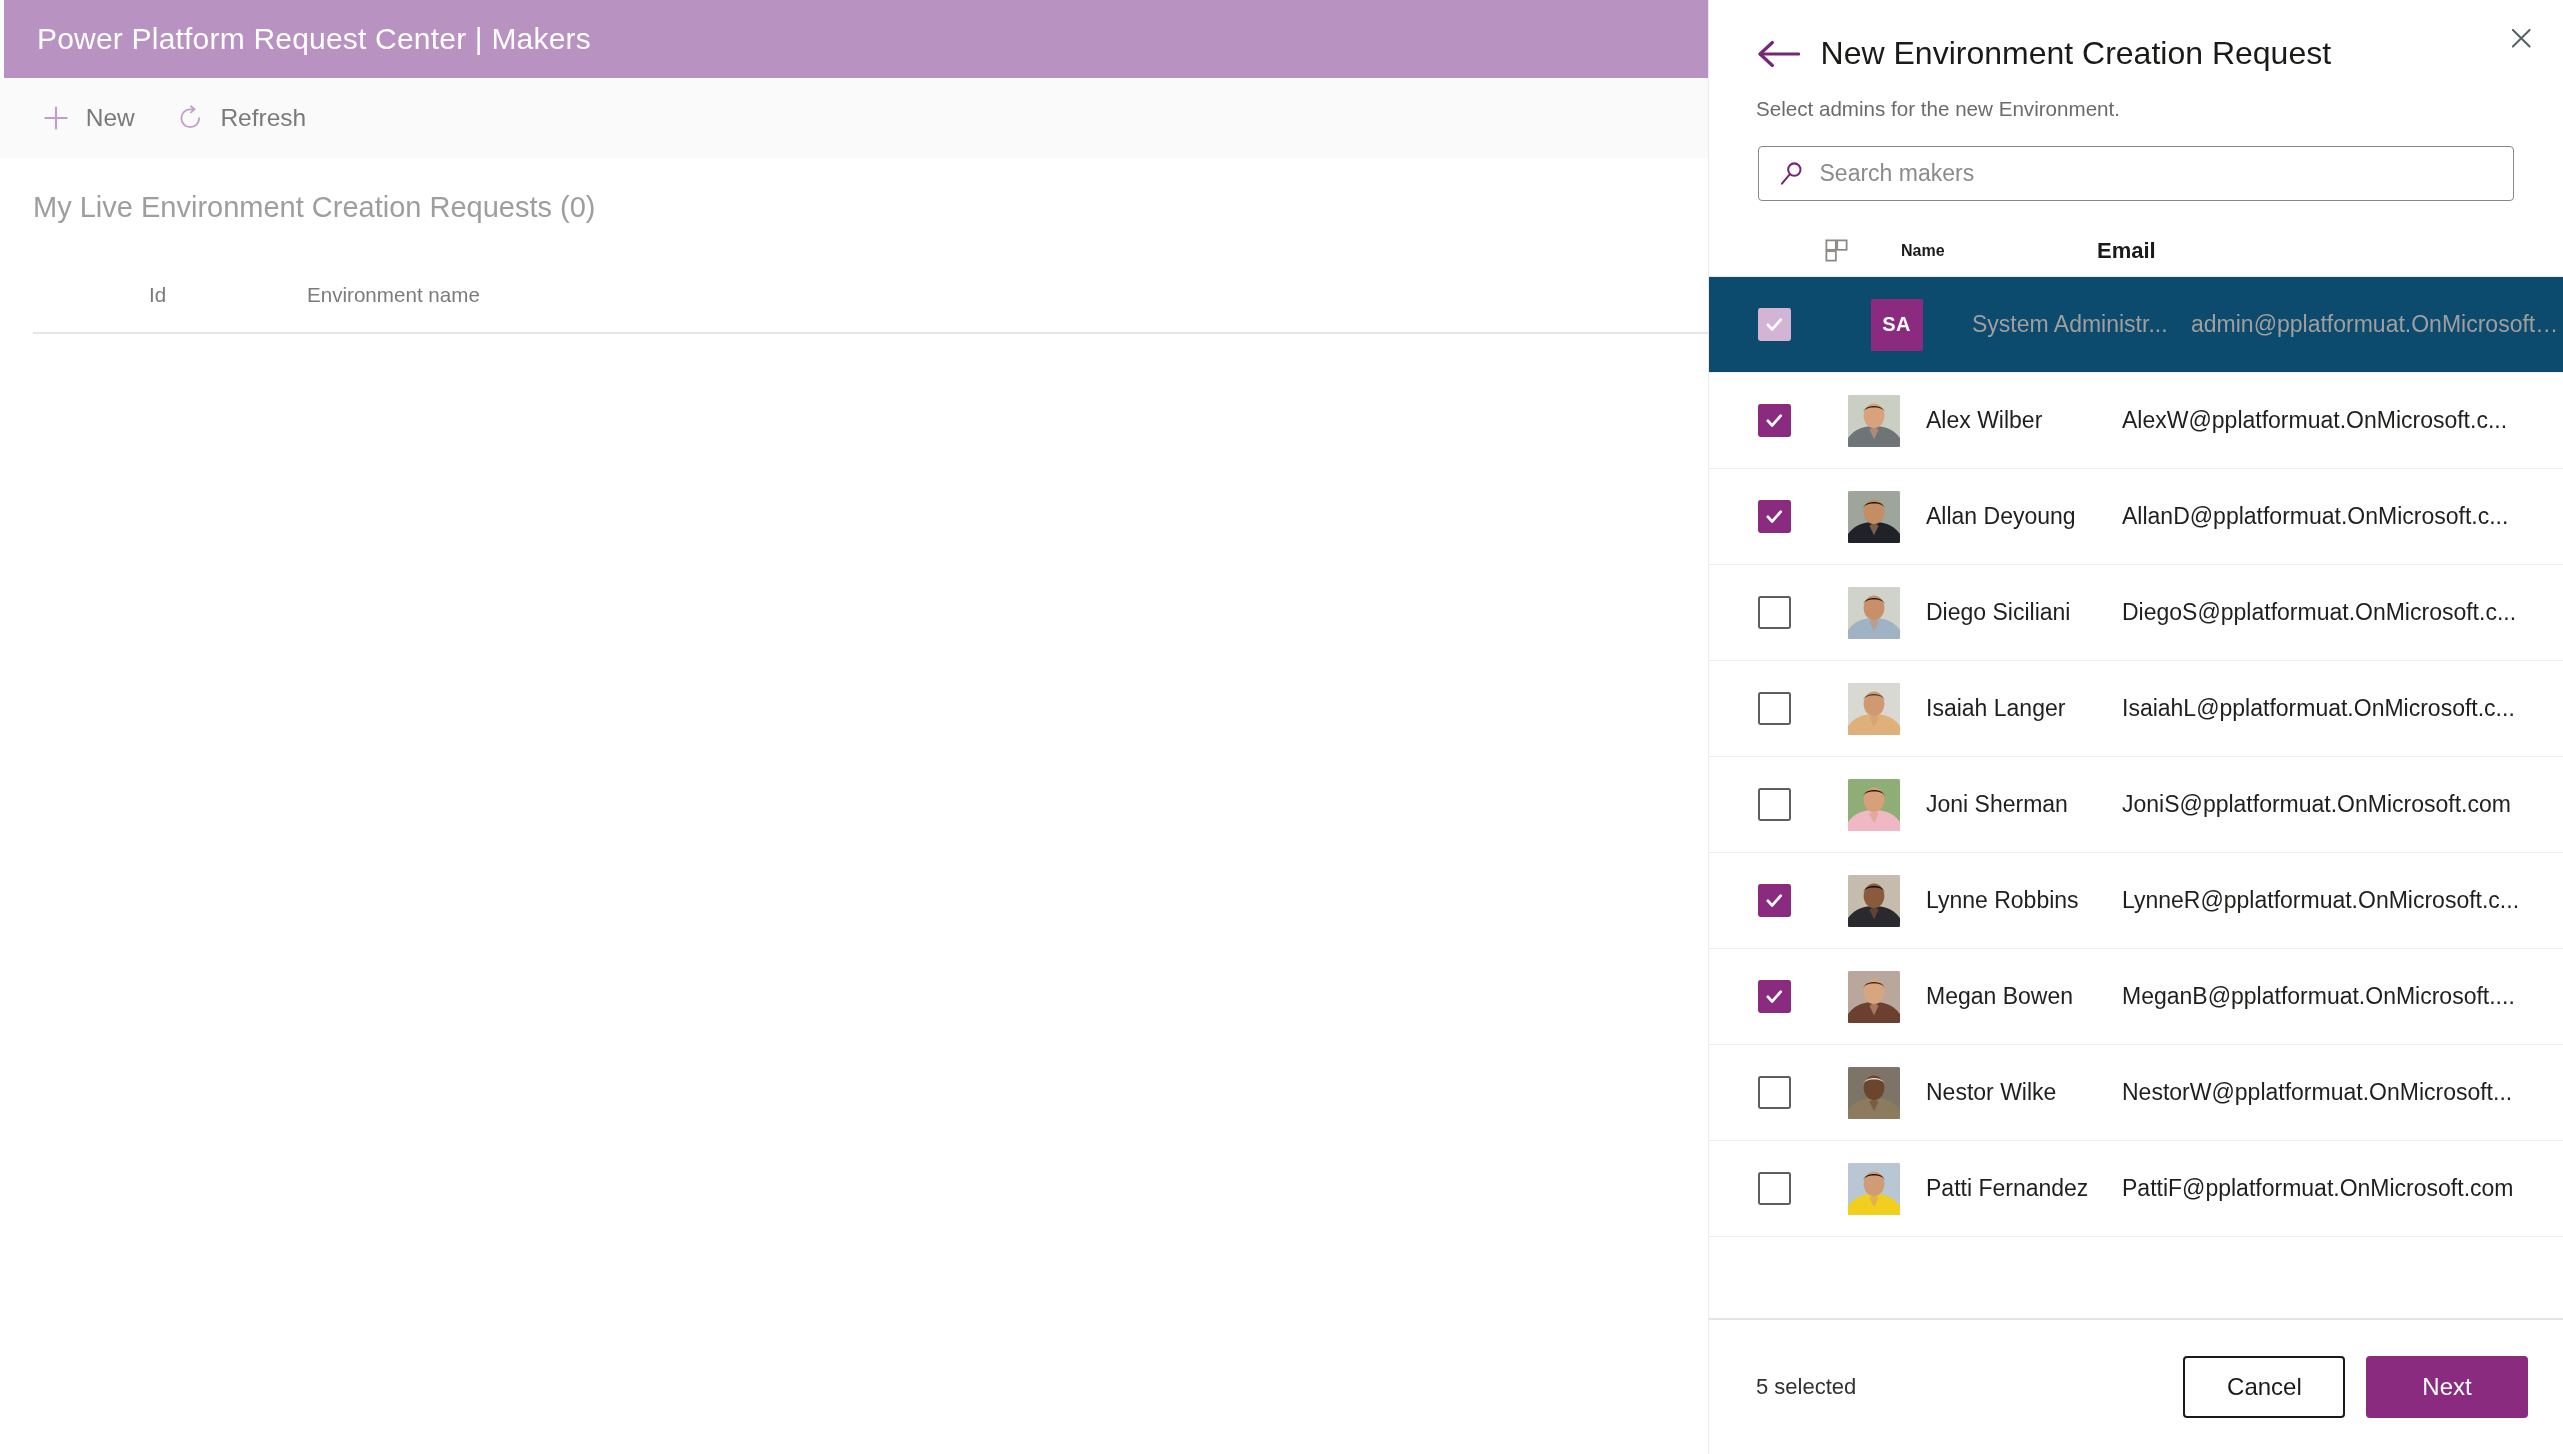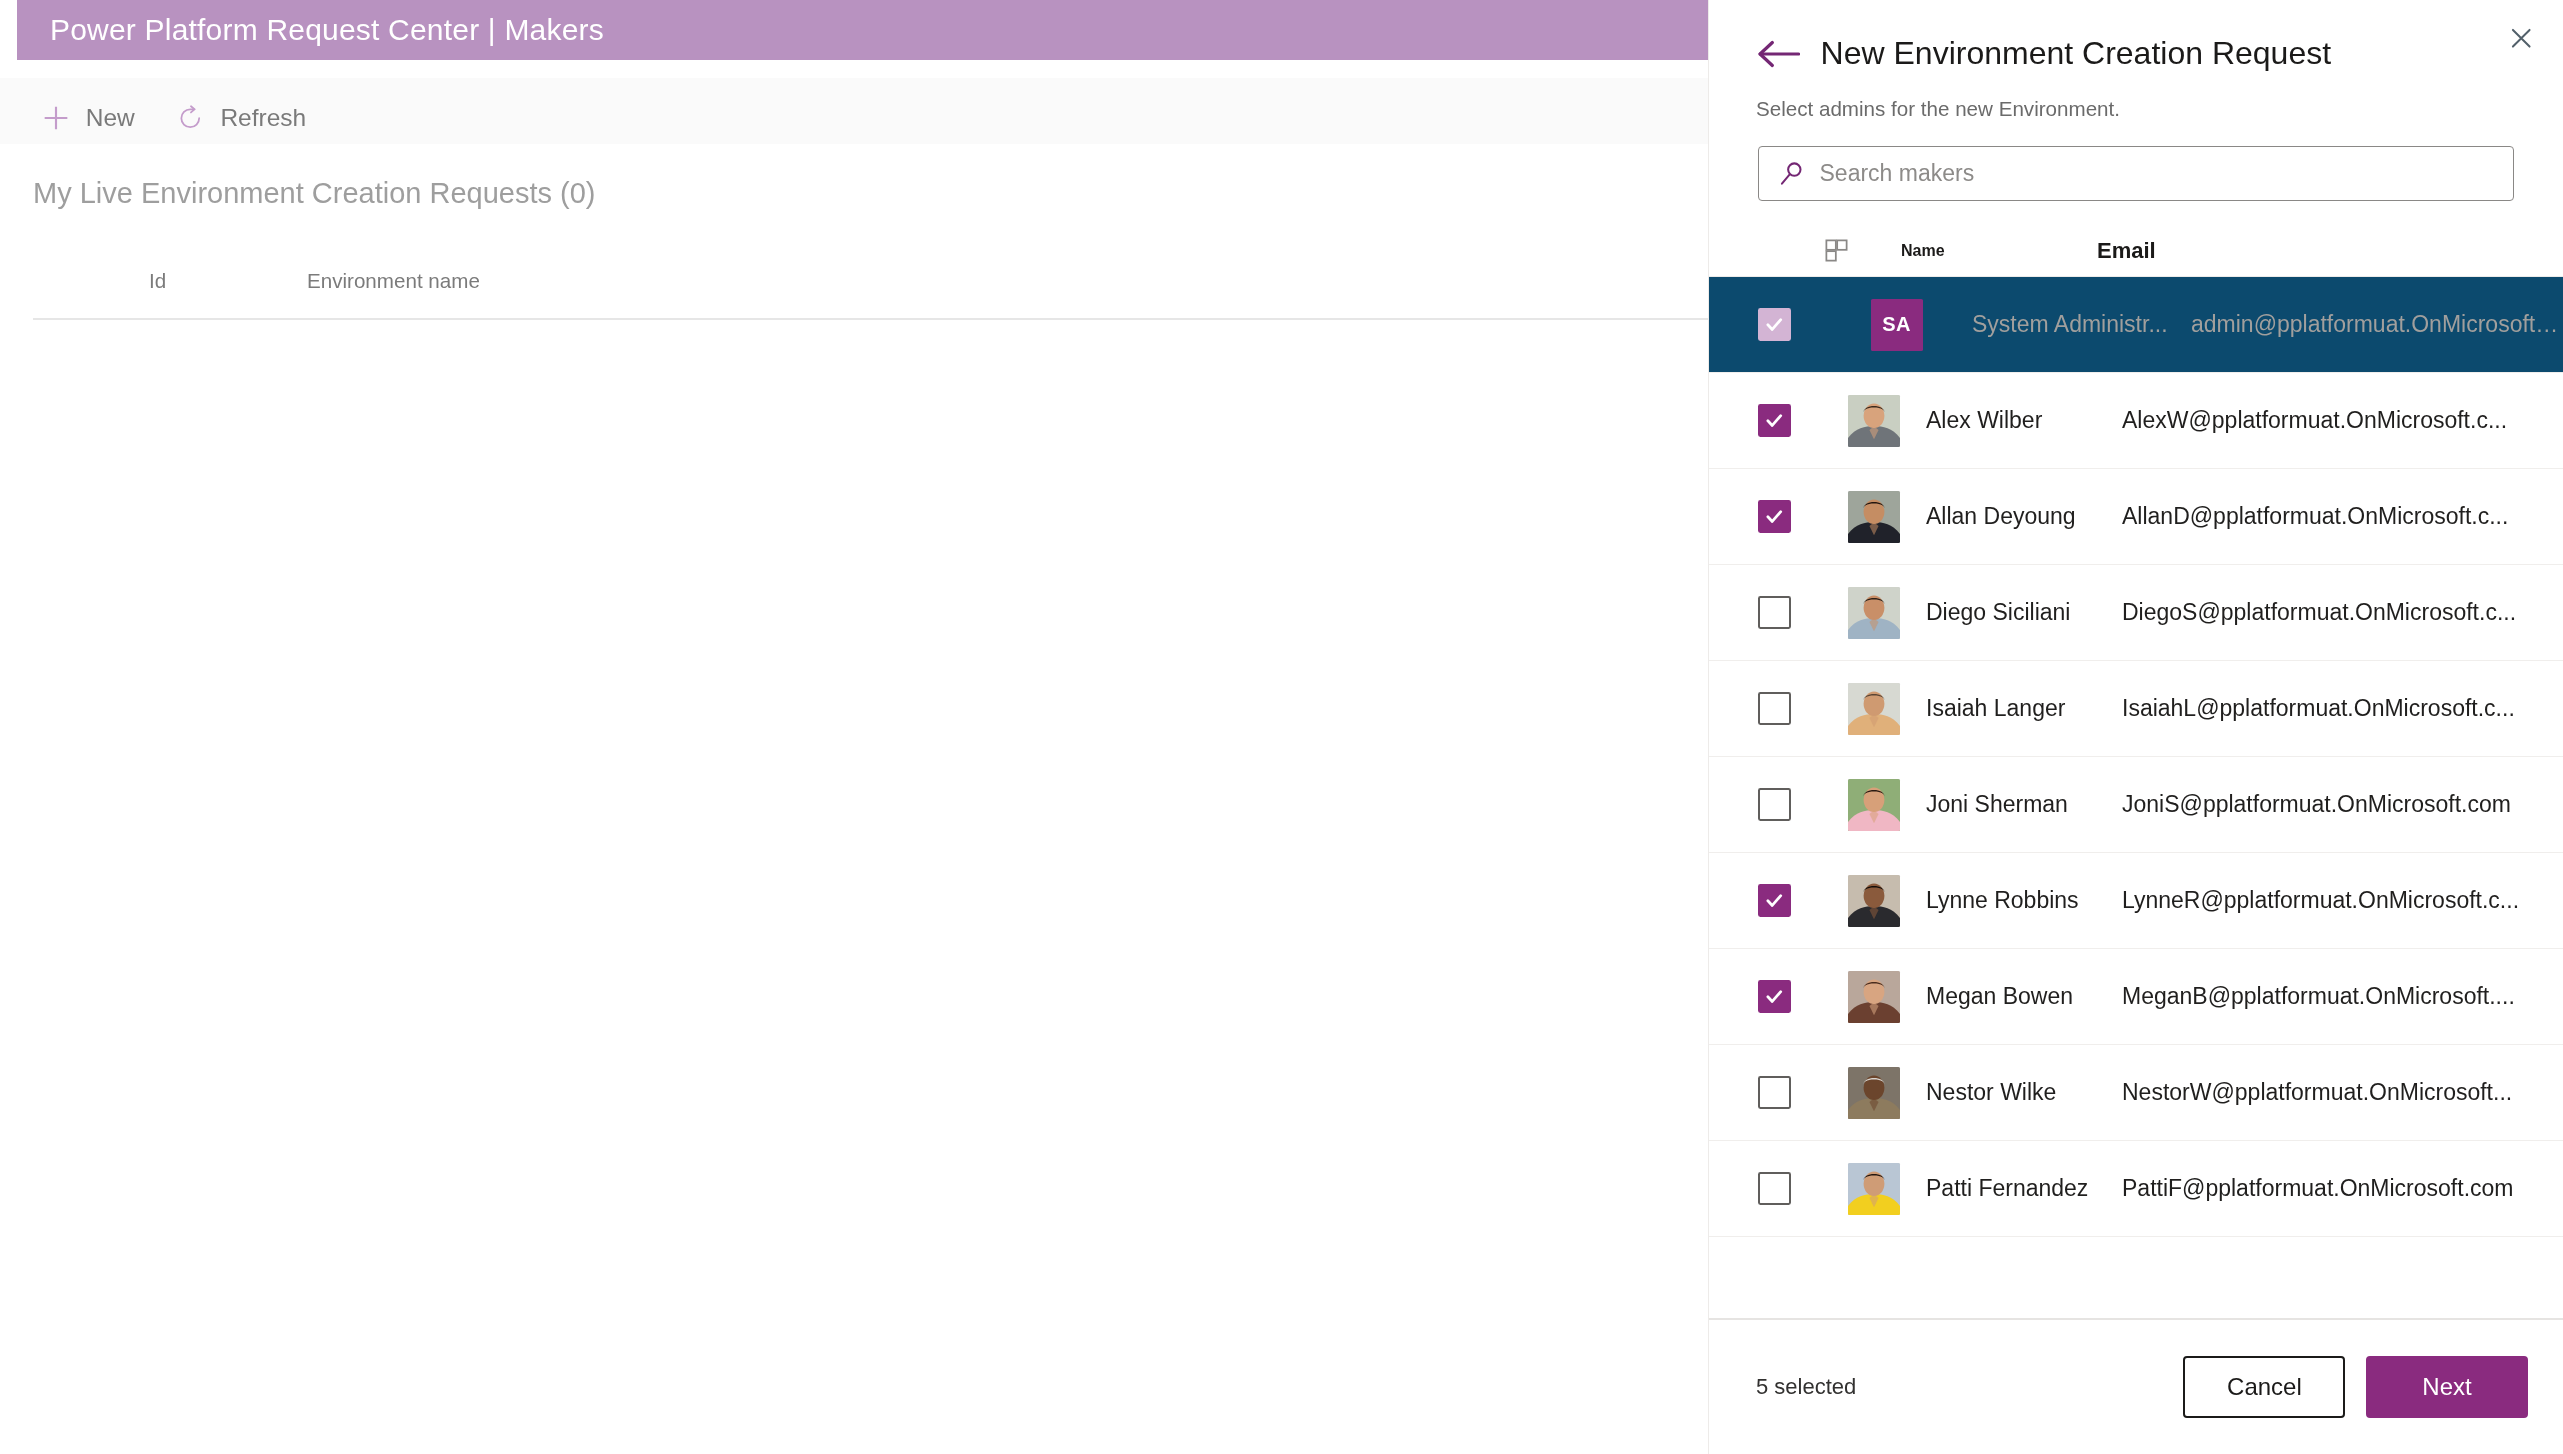--- a/index.html
+++ b/index.html
@@ -18,24 +18,24 @@
 
   
   .app-root {
     position: absolute;
     inset: 0;
     background: #ffffff;
   }
 
   .app-header {
     position: absolute;
-    left: 17px;
+    left: 4px;
     top: 0;
     width: 1772px;
-    height: 60px;
+    height: 78px;
     background: #b892c0;
     display: flex;
     align-items: center;
   }
   .app-header-title {
     color: #ffffff;
     font-size: 30px;
     font-weight: 400;
     letter-spacing: 0.2px;
     padding-left: 33px;
@@ -73,21 +73,21 @@
   .tb-label {
     font-size: 24.5px;
     color: #7a7a7a;
     font-weight: 400;
     white-space: nowrap;
   }
 
   .app-content {
     position: absolute;
     left: 0;
-    top: 144px;
+    top: 158px;
     width: 1772px;
     bottom: 0;
     background: #ffffff;
   }
   .list-title {
     font-size: 29px;
     color: #9e9e9e;
     font-weight: 400;
     padding: 33px 0 0 33px;
     white-space: nowrap;

